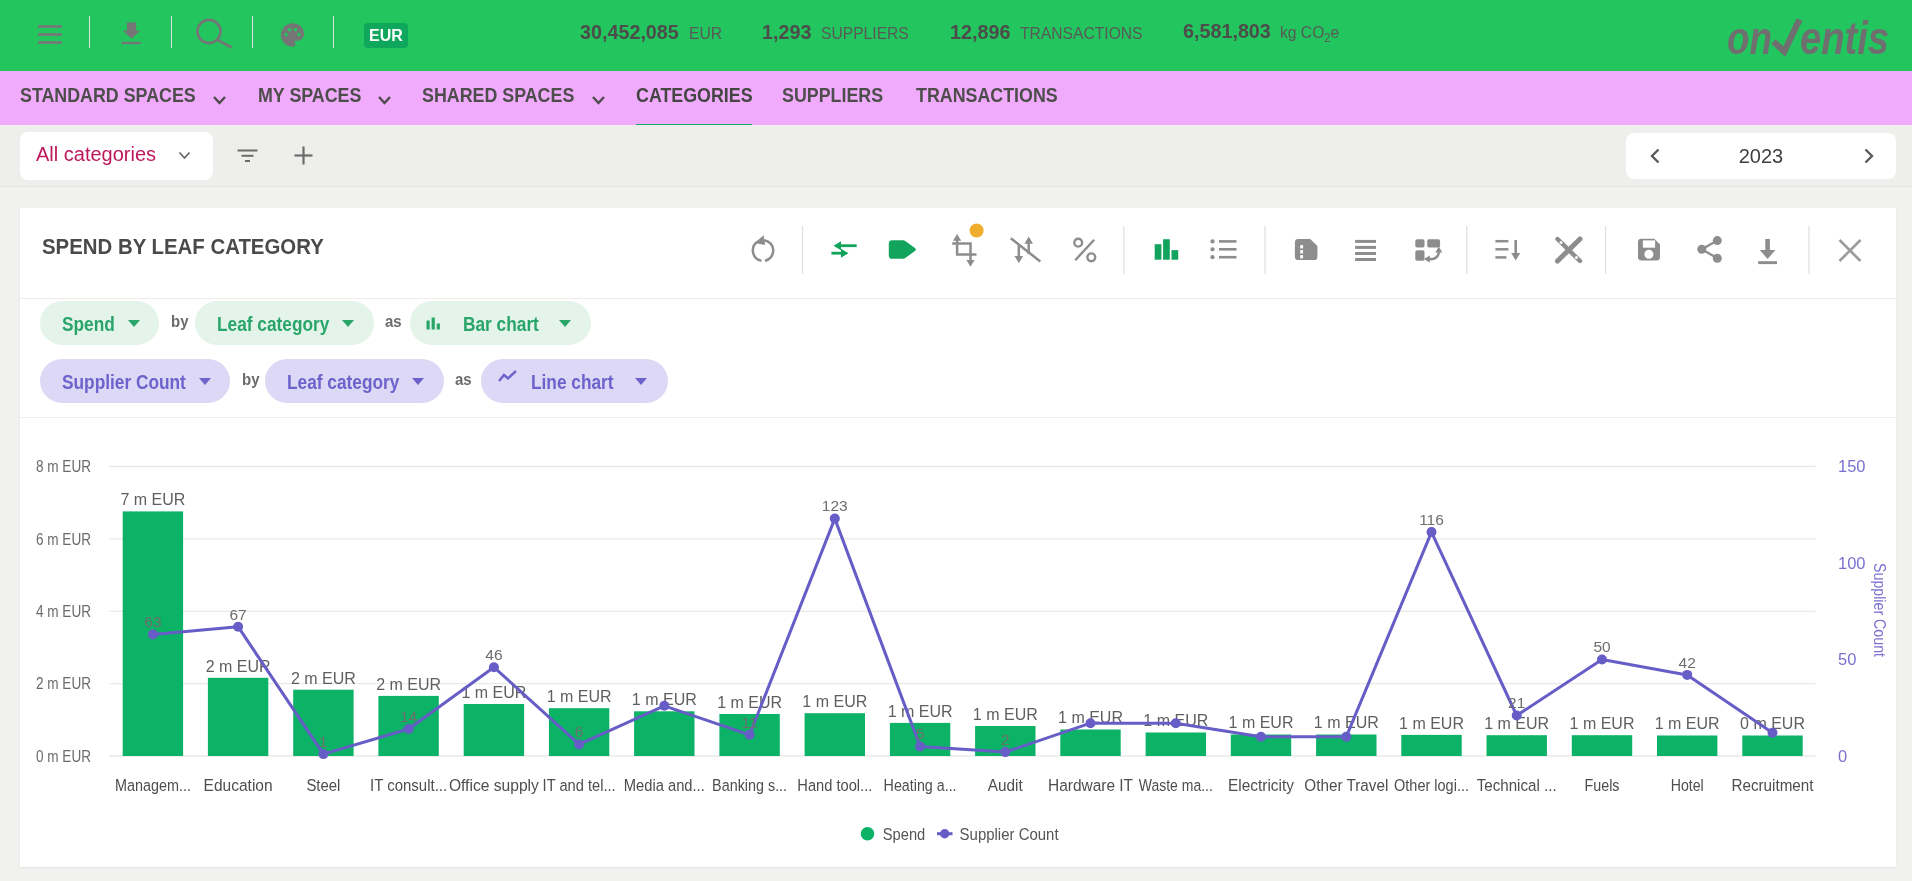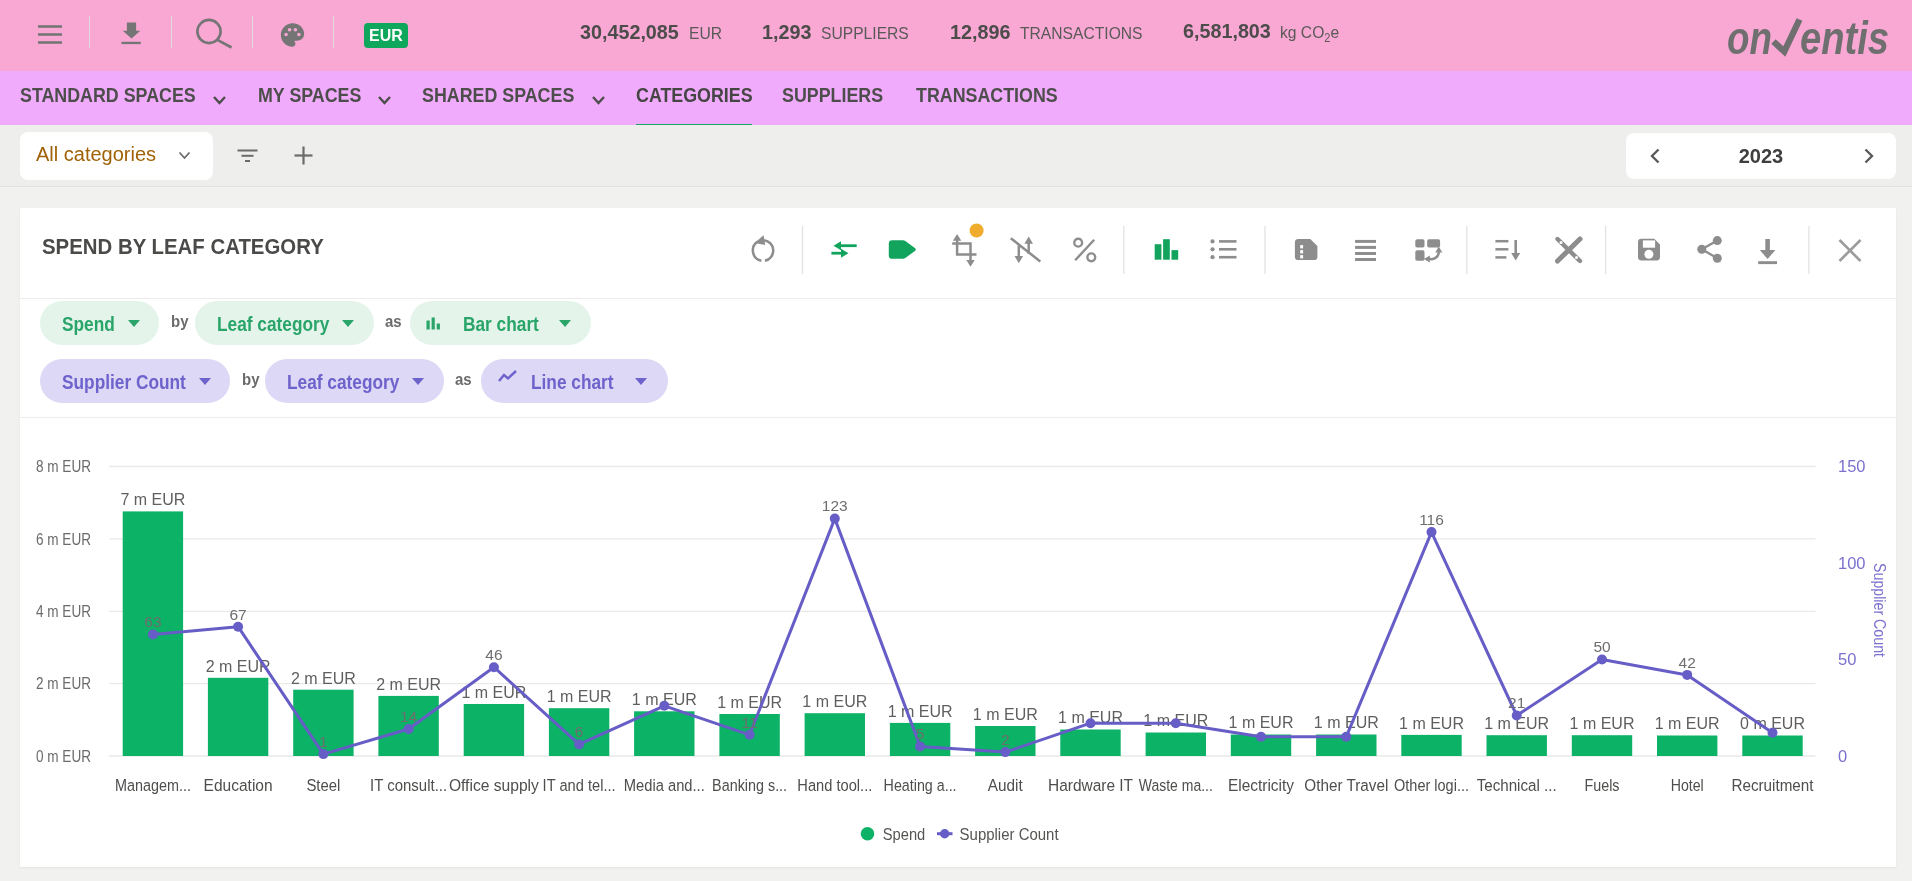--- a/index.html
+++ b/index.html
@@ -3,21 +3,21 @@
 <meta charset="utf-8">
 <style>
   * { margin:0; padding:0; box-sizing:border-box; }
   html,body { width:1912px; height:881px; overflow:hidden; }
   body { font-family:"Liberation Sans", sans-serif; background:#f1f1ef; position:relative; }
   .abs { position:absolute; }
 </style>
 </head>
 <body>
 
-<div class="abs" style="left:0;top:0;width:1912px;height:71px;background:#f9a8d4;">
+<div class="abs" style="left:0;top:0;width:1912px;height:71px;background:#22c55e;">
   <svg class="abs" style="left:36px;top:23px;" width="28" height="24" viewBox="0 0 28 24">
     <g stroke="#757575" stroke-width="2.6">
         <line x1="2" y1="3.5" x2="26" y2="3.5"></line>
         <line x1="2" y1="11.5" x2="26" y2="11.5"></line>
         <line x1="2" y1="19.5" x2="26" y2="19.5"></line>
       </g>
   </svg>
   <div class="abs" style="left:89px;top:16px;width:1px;height:32px;background:#dedede;"></div>
   <svg class="abs" style="left:118px;top:21px;" width="26" height="26" viewBox="0 0 26 26">
     <g fill="#757575">
@@ -67,42 +67,42 @@
       <path d="M2 2l5.5 6L13 2" fill="none" stroke="#4d4d4b" stroke-width="2.4"></path>
     </svg>
   <div class="abs" style="left:636px;top:12px;font-size:20.5px;font-weight:bold;color:#4d4d4b;transform:scaleX(0.87);transform-origin:0 50%;white-space:nowrap;color:#454543;">CATEGORIES</div>
   <div class="abs" style="left:636px;top:52.5px;width:116px;height:4.4px;background:#13a75f;"></div>
   <div class="abs" style="left:782px;top:12px;font-size:20.5px;font-weight:bold;color:#4d4d4b;transform:scaleX(0.87);transform-origin:0 50%;white-space:nowrap;">SUPPLIERS</div>
   <div class="abs" style="left:916px;top:12px;font-size:20.5px;font-weight:bold;color:#4d4d4b;transform:scaleX(0.87);transform-origin:0 50%;white-space:nowrap;">TRANSACTIONS</div>
 </div>
 
 <div class="abs" style="left:0;top:125px;width:1912px;height:62px;background:#eeeeec;border-bottom:1px solid #e2e2e0;">
   <div class="abs" style="left:20px;top:7px;width:193px;height:48px;background:#ffffff;border-radius:8px;"></div>
-  <div class="abs" style="left:36px;top:18px;font-size:20px;color:#a16207;white-space:nowrap;">All categories</div>
+  <div class="abs" style="left:36px;top:18px;font-size:20px;color:#be185d;white-space:nowrap;">All categories</div>
   <svg class="abs" style="left:178px;top:26px;" width="13" height="9" viewBox="0 0 13 9">
       <path d="M1.5 1.5l5 5.5 5-5.5" fill="none" stroke="#6b6b6b" stroke-width="1.8"></path>
     </svg>
   <svg class="abs" style="left:237px;top:24px;" width="21" height="14" viewBox="0 0 21 14">
     <g stroke="#6b6b6b" stroke-width="2">
         <line x1="0.5" y1="1.5" x2="20.5" y2="1.5"></line>
         <line x1="4.5" y1="6.8" x2="16.5" y2="6.8"></line>
         <line x1="8" y1="12" x2="13" y2="12"></line>
       </g>
   </svg>
   <svg class="abs" style="left:294px;top:21px;" width="19" height="19" viewBox="0 0 19 19">
     <g stroke="#6b6b6b" stroke-width="2.2">
         <line x1="9.5" y1="0.5" x2="9.5" y2="18.5"></line>
         <line x1="0.5" y1="9.5" x2="18.5" y2="9.5"></line>
       </g>
   </svg>
   <div class="abs" style="left:1626px;top:8px;width:270px;height:46px;background:#ffffff;border-radius:8px;"></div>
   <svg class="abs" style="left:1650px;top:23px;" width="10" height="16" viewBox="0 0 10 16">
       <path d="M8.5 1.5L2 8l6.5 6.5" fill="none" stroke="#5a5a58" stroke-width="2.4"></path>
     </svg>
-  <div class="abs" style="left:1626px;top:8px;width:270px;height:56px;line-height:46px;text-align:center;font-size:20px;color:#3f3f3e;font-weight:bold;">2023</div>
+  <div class="abs" style="left:1626px;top:8px;width:270px;height:56px;line-height:46px;text-align:center;font-size:20px;color:#3f3f3e;">2023</div>
   <svg class="abs" style="left:1864px;top:23px;" width="10" height="16" viewBox="0 0 10 16">
       <path d="M1.5 1.5L8 8l-6.5 6.5" fill="none" stroke="#5a5a58" stroke-width="2.4"></path>
     </svg>
 </div>
 
 <div class="abs" style="left:20px;top:208px;width:1876px;height:659px;background:#ffffff;border-radius:0;box-shadow:0 1px 2px rgba(0,0,0,0.06);">
   <div class="abs" style="left:22px;top:26px;font-size:22px;font-weight:bold;color:#4a4a48;white-space:nowrap;transform:scaleX(0.927);transform-origin:0 50%;">SPEND BY LEAF CATEGORY</div>
   <div class="abs" style="left:0px;top:90px;width:1876px;height:1px;background:#ececea;"></div>
 
   <svg class="abs" style="left:700px;top:8px;" width="1176" height="68" viewBox="720 216 1176 68">

